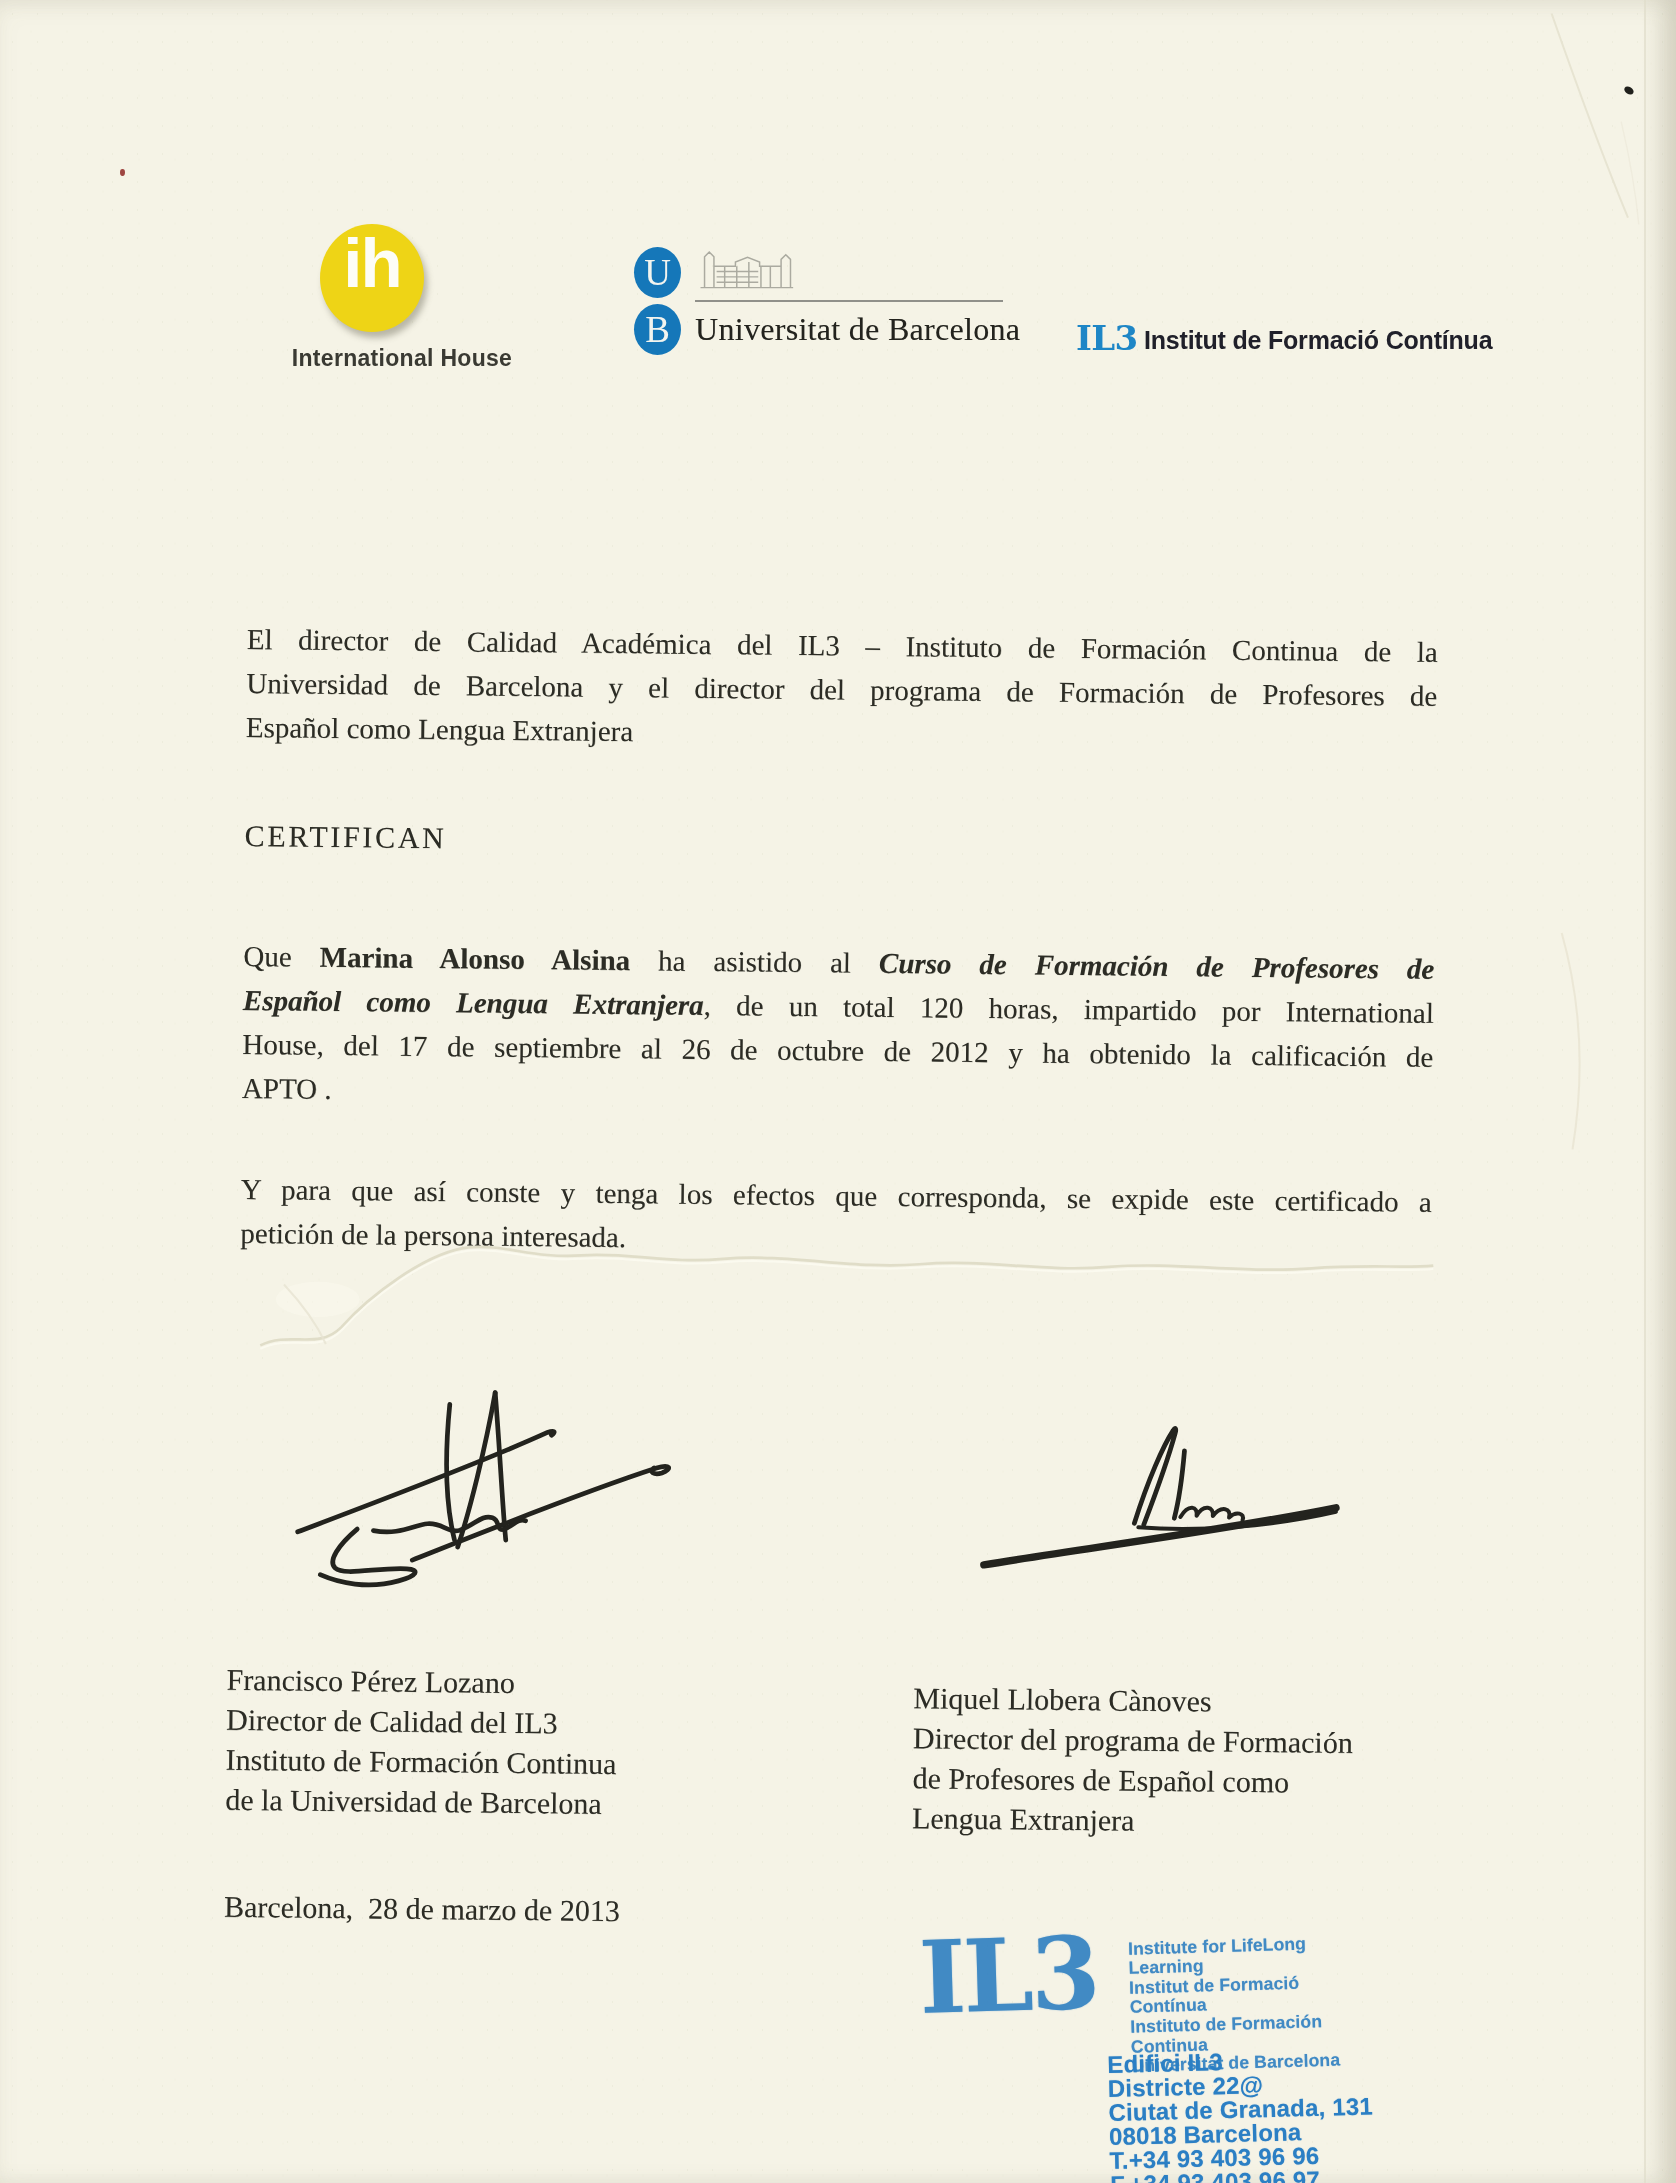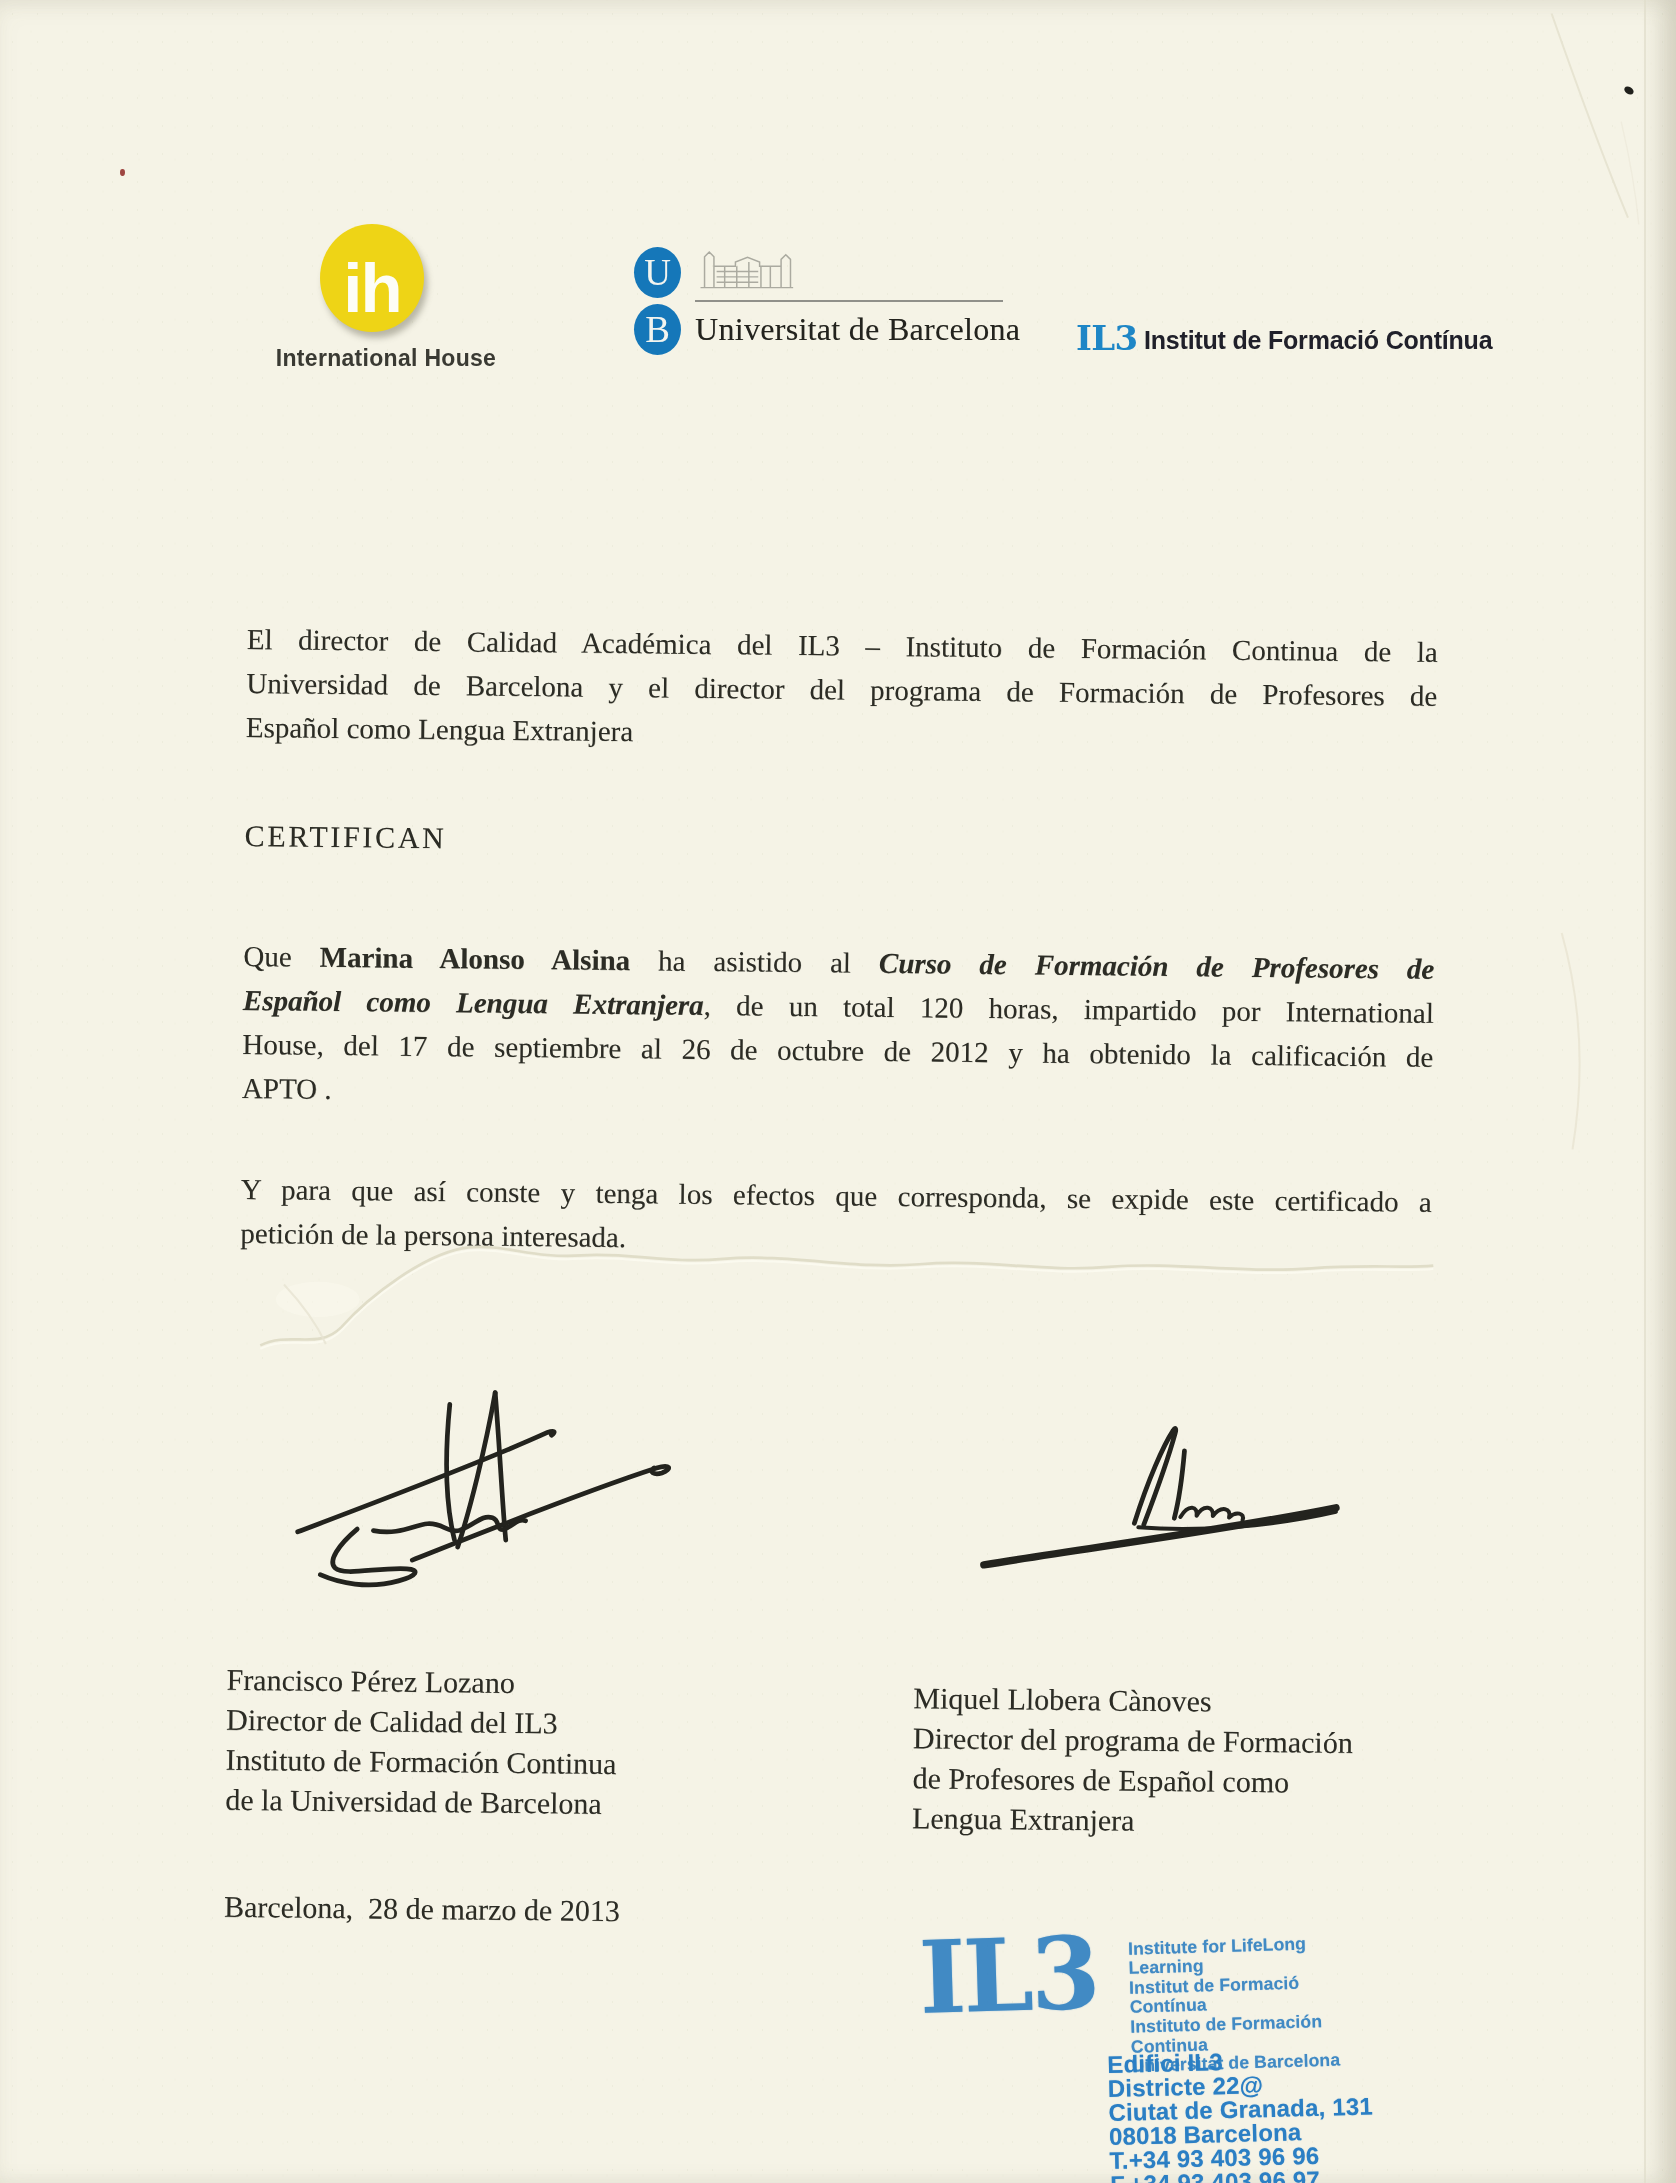--- a/index.html
+++ b/index.html
@@ -14,26 +14,26 @@
     box-shadow:inset -12px 0 20px rgba(125,120,95,.16), inset 0 8px 23px rgba(125,120,95,.05);
     font-family:"Liberation Serif","DejaVu Serif",serif;
     color:#2c2c25;
   }
   .abs{position:absolute;}
   .ink{text-shadow:0.3px 0.3px 0.5px rgba(40,40,30,.32);}
   
   .ih-circle{
     left:320px;top:224px;width:104px;height:108px;border-radius:50%;
     background:#eed416;box-shadow:3.4px 6px 6px rgba(110,108,92,.45);
-    display:flex;align-items:flex-end;justify-content:center;
+    display:flex;align-items:flex-start;justify-content:center;
     font-family:"Liberation Sans",sans-serif;font-weight:bold;
     font-size:69px;color:#fdfdf6;letter-spacing:-2px;padding-bottom:4px;box-sizing:border-box;
   }
   .ih-label{
-    left:261px;top:345px;width:250px;text-align:center;
+    left:277px;top:345px;width:250px;text-align:center;
     font-family:"Liberation Sans",sans-serif;font-weight:bold;
     font-size:23px;color:#3a3a33;letter-spacing:0.3px;
   }
   .ub-circle{
     width:47px;height:51px;border-radius:50%;background:#1577b9;
     display:flex;align-items:center;justify-content:center;
     font-family:"Liberation Serif",serif;font-size:37px;color:#f2f4ef;
   }
   .ub-c1{left:634px;top:247px;} .ub-c2{left:634px;top:304px;}
   .ub-rule{left:695px;top:300px;width:308px;height:2px;background:#90908a;}

